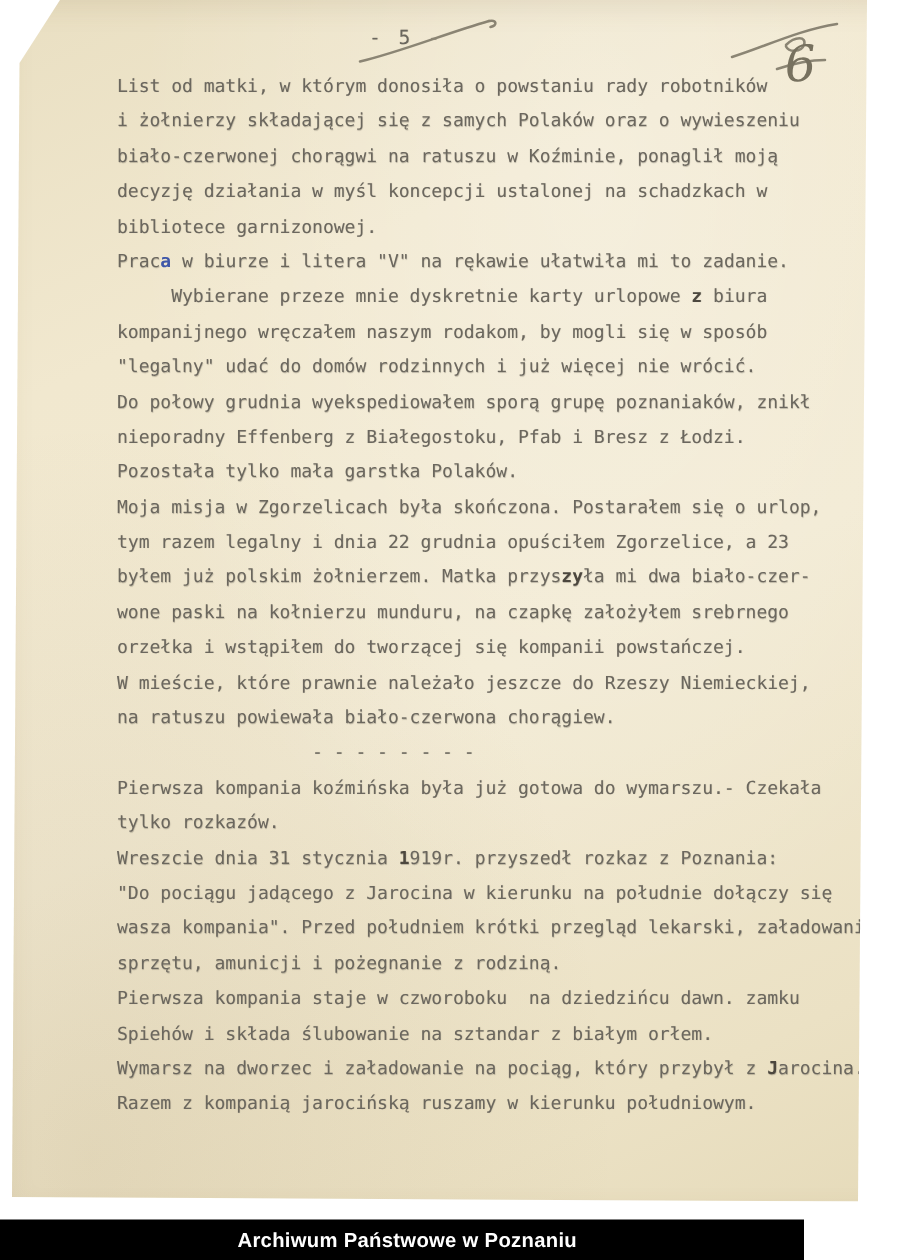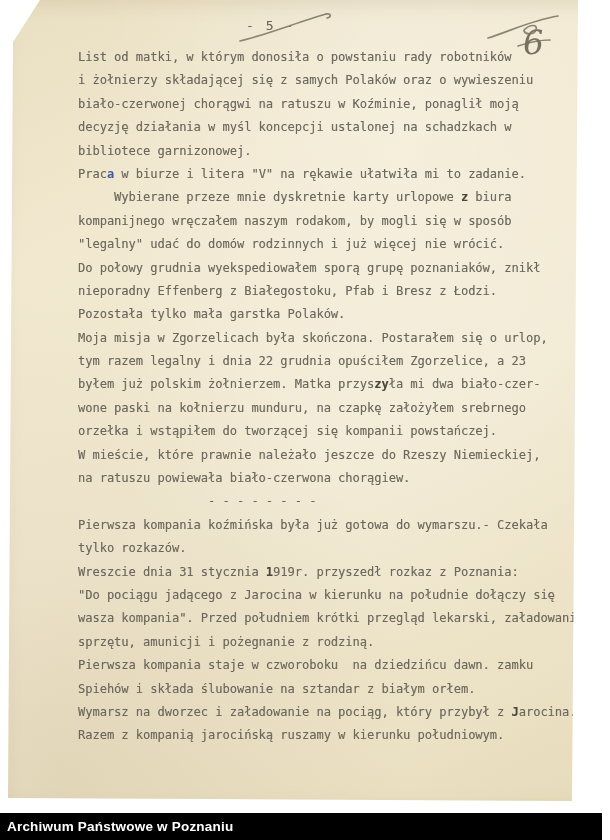--- a/index.html
+++ b/index.html
@@ -42,23 +42,23 @@
   .strike-svg{position:absolute;left:228px;top:4px;pointer-events:none;}
   .corner-svg{position:absolute;left:478px;top:2px;pointer-events:none;}
   .handwritten-number{
     position:absolute;left:523px;top:26px;
     font-family:"DejaVu Serif",serif;font-style:italic;
     font-size:33px;color:var(--pencil-dark,#77715f);
     transform:rotate(-3deg);
     line-height:1;
   }
   .footer-bar{
-    position:absolute;left:0;bottom:0;width:602px;height:27px;
+    position:absolute;left:0;bottom:0;width:536px;height:27px;
     background:var(--footer-bg,#000);
-    display:flex;align-items:center;
+    display:flex;align-items:center;justify-content:center;
   }
   .footer-bar span{
     color:var(--footer-text,#fff);
     font-family:"Liberation Sans",sans-serif;
     font-weight:bold;font-size:13.5px;letter-spacing:0.2px;
     padding-left:7px;
   }
   svg .pencil{stroke:var(--pencil,#8b8574);stroke-width:1.7;fill:none;stroke-linecap:round;}
 </style>
 </head>

